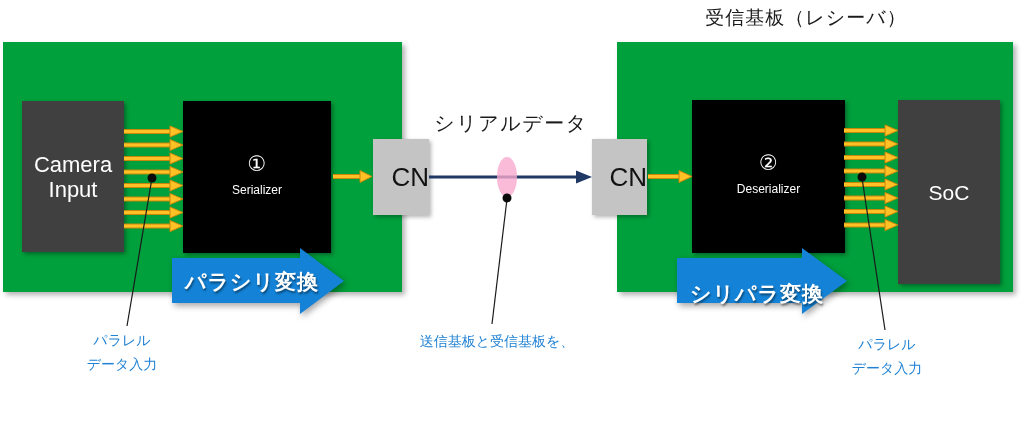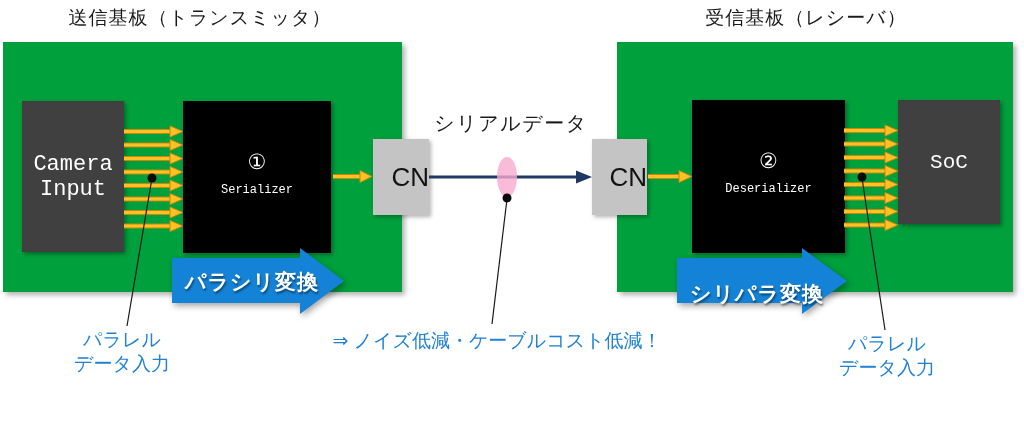--- a/index.html
+++ b/index.html
@@ -22,42 +22,41 @@
   }
   .abs{position:absolute;}
   .board{
     background:var(--board-green);
     box-shadow:3px 3px 5px rgba(0,0,0,0.30);
   }
   .chip{
     display:flex;flex-direction:column;align-items:center;justify-content:center;
     color:#ffffff;text-align:center;
     box-shadow:2px 2px 4px rgba(0,0,0,0.35);
-    font-family:Liberation Mono, monospace;
   }
   .chip.black{background:var(--chip-black);}
   .chip.gray{background:var(--module-gray);}
   .chip .ln{line-height:25px;font-size:22px;}
   .chip .num{font-size:21px;line-height:26px;}
   .chip .chip-label{font-size:12px;line-height:27px;}
   .cn{
     background:var(--connector-gray);
     display:flex;align-items:center;justify-content:flex-end;
     font-size:26px;color:#111;box-shadow:2px 2px 4px rgba(0,0,0,0.30);
   }
   .board-title{
     font-size:19px;letter-spacing:1px;text-align:center;color:var(--label-black);
     white-space:nowrap;
   }
   .serial-label{
     font-size:20px;letter-spacing:1.5px;text-align:center;color:var(--label-black);
     white-space:nowrap;
   }
   .blue-note{
-    color:var(--annotation-blue);font-size:19px;line-height:24px;text-align:center;
+    color:var(--annotation-blue);font-size:14px;line-height:24px;text-align:center;
     white-space:nowrap;
   }
   .conv-label{
     color:#ffffff;font-size:21px;font-weight:bold;letter-spacing:1px;text-align:center;
     text-shadow:1px 2px 2px rgba(0,0,0,0.45);white-space:nowrap;
   }
   svg.overlay{position:absolute;left:0;top:0;width:1024px;height:421px;}
   .yU{stroke:var(--arrow-yellow-outline);stroke-width:5;fill:none;}
   .yM{stroke:var(--arrow-yellow);stroke-width:3;fill:none;}
   .yH{fill:var(--arrow-yellow);stroke:var(--arrow-yellow-outline);stroke-width:1;stroke-linejoin:round;}
@@ -83,21 +82,21 @@
   <div class="abs chip black" style="left:183px;top:101px;width:148px;height:152px;">
     <span class="num">①</span>
     <span class="chip-label">Serializer</span>
   </div>
 
   <div class="abs chip black" style="left:692px;top:100px;width:153px;height:153px;">
     <span class="num">②</span>
     <span class="chip-label">Deserializer</span>
   </div>
 
-  <div class="abs chip gray" style="left:898px;top:100px;width:102px;height:124px;">
+  <div class="abs chip gray" style="left:898px;top:100px;width:102px;height:184px;">
     <span class="ln" style="font-size:21px;">SoC</span>
   </div>
 
   <div class="abs cn" style="left:373px;top:139px;width:56px;height:76px;">
     <span>CN</span>
   </div>
   <div class="abs cn" style="left:592px;top:139px;width:55px;height:76px;">
     <span>CN</span>
   </div>
 
@@ -166,35 +165,34 @@
     <g>
       <line x1="507" y1="199" x2="492" y2="324" class="leader"></line>
       <circle cx="507" cy="198" r="4.5" class="dot"></circle>
     </g>
     <g>
       <line x1="862" y1="178" x2="885" y2="330" class="leader"></line>
       <circle cx="862" cy="177" r="4.5" class="dot"></circle>
     </g>
   </svg>
 
-  <div class="abs board-title" style="left:40px;top:5px;width:320px;">送信基板（トランスミッタ）</div>
   <div class="abs board-title" style="left:646px;top:5px;width:320px;font-family:Liberation Mono, monospace;">受信基板（レシーバ）</div>
 
   <div class="abs serial-label" style="left:411px;top:110px;width:200px;">シリアルデータ</div>
 
   <div class="abs conv-label" style="left:185px;top:268px;width:124px;">パラシリ変換</div>
   <div class="abs conv-label" style="left:690px;top:280px;width:124px;">シリパラ変換</div>
 
   <div class="abs blue-note" style="left:57px;top:328px;width:130px;">
     <div>パラレル</div>
     <div>データ入力</div>
   </div>
 
   <div class="abs blue-note" style="left:287px;top:329px;width:420px;">
-    <div>⇒ ノイズ低減・ケーブルコスト低減！</div>
+    <div>送信基板と受信基板を、</div>
   </div>
 
   <div class="abs blue-note" style="left:822px;top:332px;width:130px;">
     <div>パラレル</div>
     <div>データ入力</div>
   </div>
 
 </div>
 
 </body></html>

